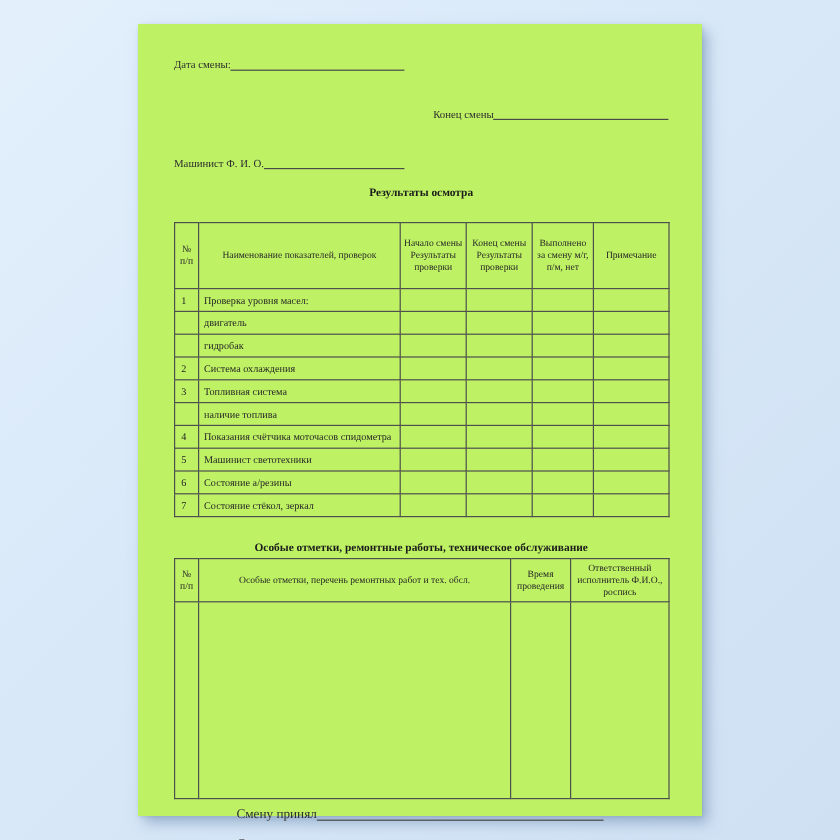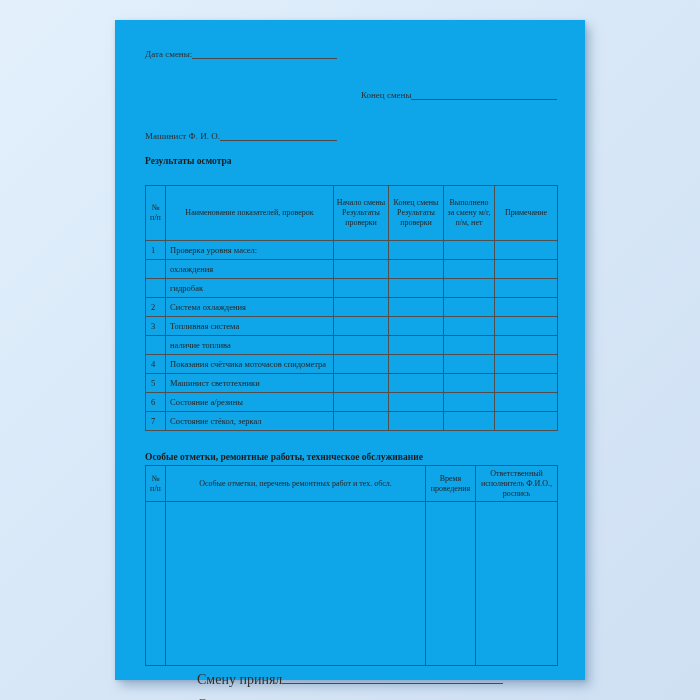--- a/index.html
+++ b/index.html
@@ -5,42 +5,42 @@
   html, body { margin: 0; padding: 0; }
   body {
     width: 700px; height: 700px; overflow: hidden;
     background: linear-gradient(135deg, #e3f0fc 0%, #d8e8f8 45%, #cfe0f3 100%);
     font-family: "Liberation Serif", "DejaVu Serif", serif;
     color: #2e2e2e;
   }
   .page {
     position: absolute; left: 115px; top: 20px;
     width: 470px; height: 660px;
-    background: #0ea5e9;
+    background: #bef264;
     box-shadow: 5px 6px 10px rgba(110,140,175,0.55), 1px 1px 3px rgba(110,140,175,0.35);
   }
   .content { margin: 0 28px 0 30px; }
 
   
   .field-row {
     display: flex; justify-content: space-between;
     height: 13px; margin-top: 28px;
   }
   .field-row.first { margin-top: 27px; }
   .field-cell {
     display: flex; align-items: flex-end;
     font-size: 9px; line-height: 11px;
   }
   .field-cell.left  { width: 192px; }
   .field-cell.right { width: 196px; }
   .fill-line { flex: 1; border-bottom: 1px solid #4a4a4a; margin-bottom: 1px; min-width: 10px; }
   .field-label { white-space: nowrap; }
 
   .section-title {
-    font-weight: bold; font-size: 9.5px;
+    text-align: center; font-weight: bold; font-size: 9.5px;
     color: #1b1b1b; line-height: 12px;
   }
   .title-1 { margin-top: 13px; margin-bottom: 0; height: 12px; }
   .title-2 { margin-top: 20px; height: 11px; }
 
   table {
     border-collapse: collapse; table-layout: fixed;
     width: 412px;
   }
   .tbl-1 { margin-top: 18px; }
@@ -64,21 +64,21 @@
   }
   td.num { padding: 0 0 0 5px; }
   .tbl-2 td { vertical-align: top; }
 
   
   .signoff {
     margin-left: 52px; width: 306px;
   }
   .signoff-row {
     display: flex; align-items: flex-end;
-    height: 13px; font-size: 14px; line-height: 11px;
+    height: 13px; font-size: 11px; line-height: 11px;
   }
   .signoff-row.first { margin-top: 6px; }
   .signoff-row.second { margin-top: 12px; gap: 33px; }
   .signoff-row.second .fill-line { margin-left: 10px; }
 </style>
 </head>
 <body>
 
 <div class="page">
   <div class="content">
@@ -130,21 +130,21 @@
         <tr>
           <td class="num">1</td>
           <td>Проверка уровня масел:</td>
           <td></td>
             <td></td>
             <td></td>
             <td></td>
         </tr>
         <tr>
           <td class="num"></td>
-          <td>охлаждения</td>
+          <td>двигатель</td>
           <td></td>
             <td></td>
             <td></td>
             <td></td>
         </tr>
         <tr>
           <td class="num"></td>
           <td>гидробак</td>
           <td></td>
             <td></td>

